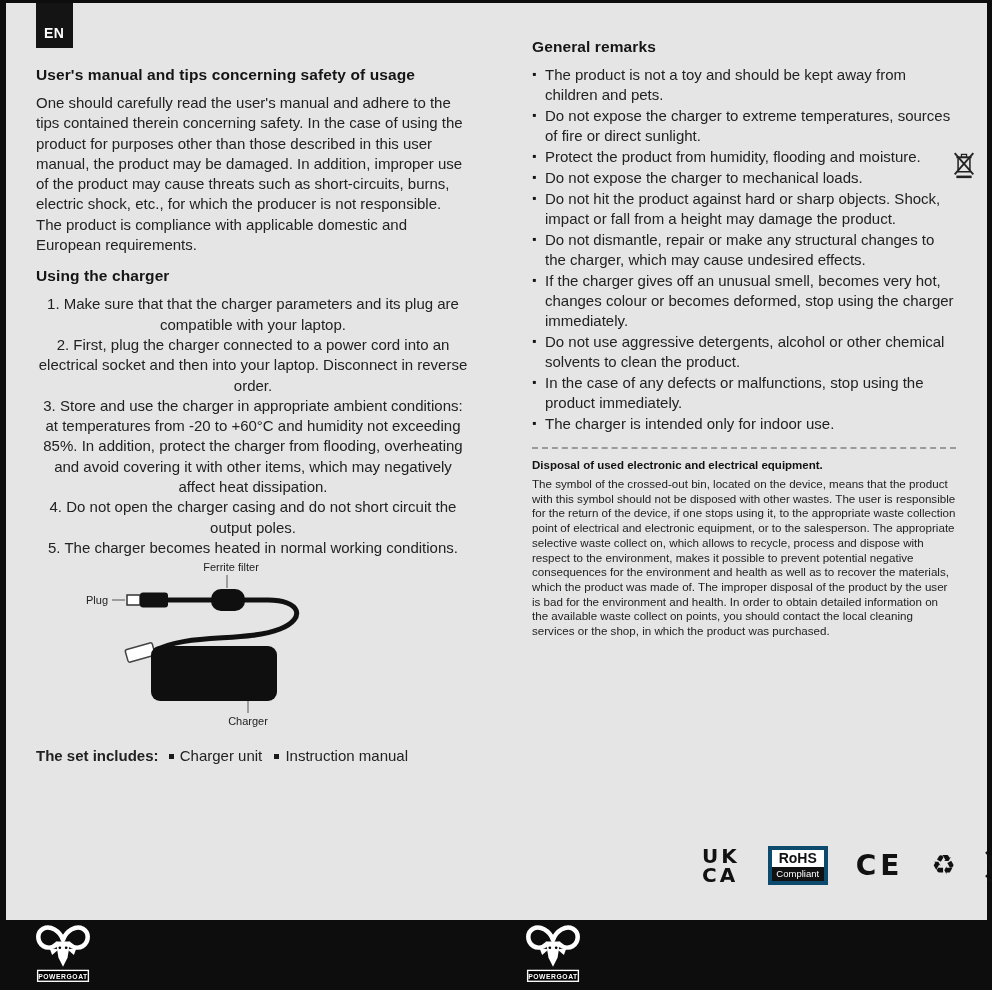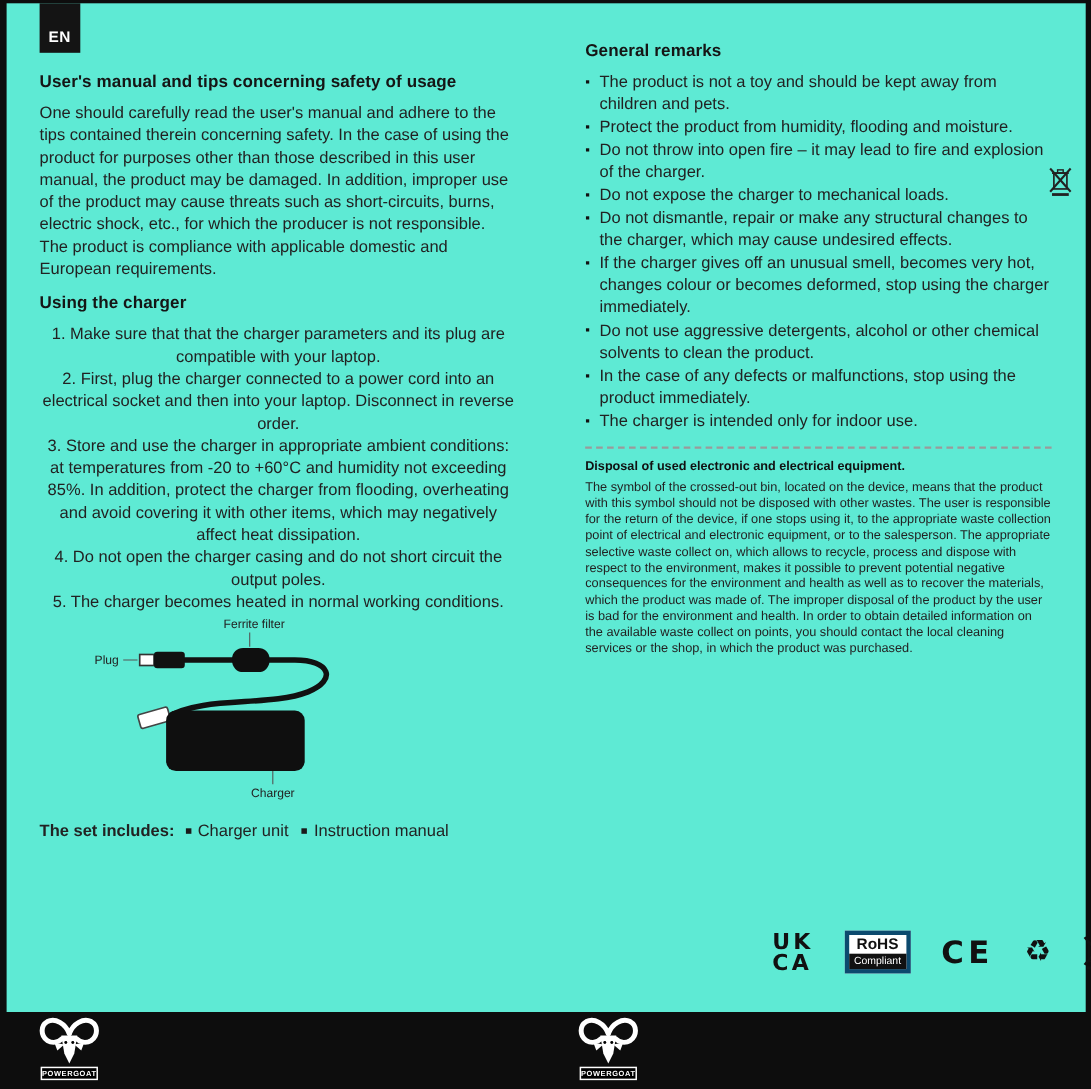--- a/index.html
+++ b/index.html
@@ -6,21 +6,21 @@
   html,body { width:992px; height:990px; }
   body {
     position:relative;
     background:#0d0d0d;
     font-family:"Liberation Sans", sans-serif;
     color:#1c1c1c;
     overflow:hidden;
   }
   .page {
     position:absolute; left:6px; top:3px; width:981px; height:917px;
-    background:#5eead4;
+    background:#e5e5e5;
   }
   
   .lang-badge {
     position:absolute; left:30px; top:0; width:37px; height:45px;
     background:#141414; color:#fff;
     display:flex; align-items:flex-end; justify-content:flex-start;
     padding:0 0 7px 8px;
     font-weight:bold; font-size:14px; letter-spacing:0.5px;
   }
   
@@ -126,23 +126,24 @@
       <span class="lbl">The set includes:</span>
       <span class="bullet-inline"><span class="sq"></span><span>Charger unit</span></span>
       <span class="bullet-inline"><span class="sq"></span><span>Instruction manual</span></span>
     </p>
   </div>
 
   <div class="col-right">
     <h2 class="sec">General remarks</h2>
     <ul class="remarks">
       <li>The product is not a toy and should be kept away from children and pets.</li>
+      <li>Do not expose the charger to extreme temperatures, sources of fire or direct sunlight.</li>
       <li>Protect the product from humidity, flooding and moisture.</li>
-      <li>Do not throw into open fire – it may lead to fire and explosion of the charger.</li>
       <li>Do not expose the charger to mechanical loads.</li>
+      <li>Do not hit the product against hard or sharp objects. Shock, impact or fall from a height may damage the product.</li>
       <li>Do not dismantle, repair or make any structural changes to the charger, which may cause undesired effects.</li>
       <li>If the charger gives off an unusual smell, becomes very hot, changes colour or becomes deformed, stop using the charger immediately.</li>
       <li>Do not use aggressive detergents, alcohol or other chemical solvents to clean the product.</li>
       <li>In the case of any defects or malfunctions, stop using the product immediately.</li>
       <li>The charger is intended only for indoor use.</li>
     </ul>
 
     <div class="dashes"></div>
 
     <h3 class="disposal-h">Disposal of used electronic and electrical equipment.</h3>

